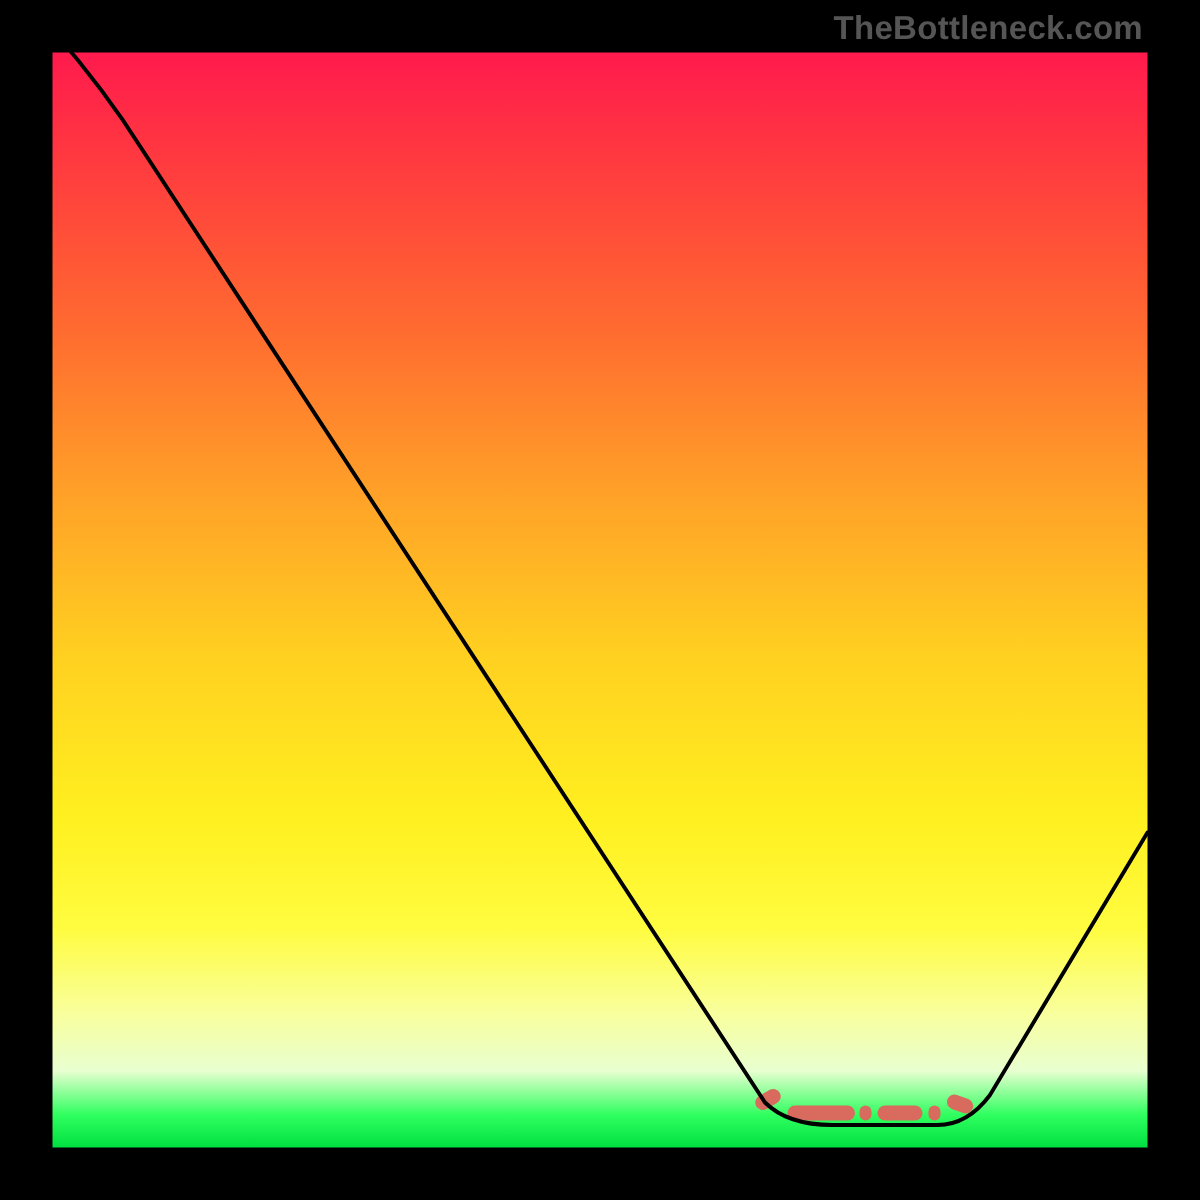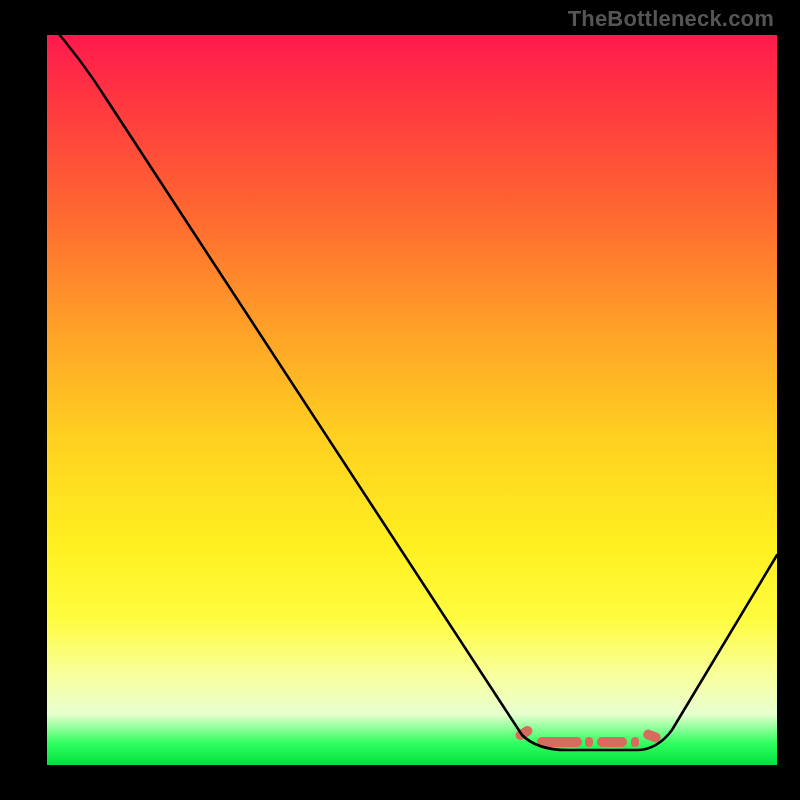--- a/index.html
+++ b/index.html
@@ -9,21 +9,20 @@
     height: 800px;
     background: #000;
     overflow: hidden;
     font-family: Arial, Helvetica, sans-serif;
   }
   .frame {
     position: relative;
     width: 772px;
     height: 800px;
     background: #000;
-    margin-left: 12px;
   }
   .plot-area {
     position: absolute;
     left: 35px;
     top: 35px;
     width: 730px;
     height: 730px;
     background: linear-gradient(to bottom,
       #ff1a4d 0%,
       #ff3a3f 10%,

